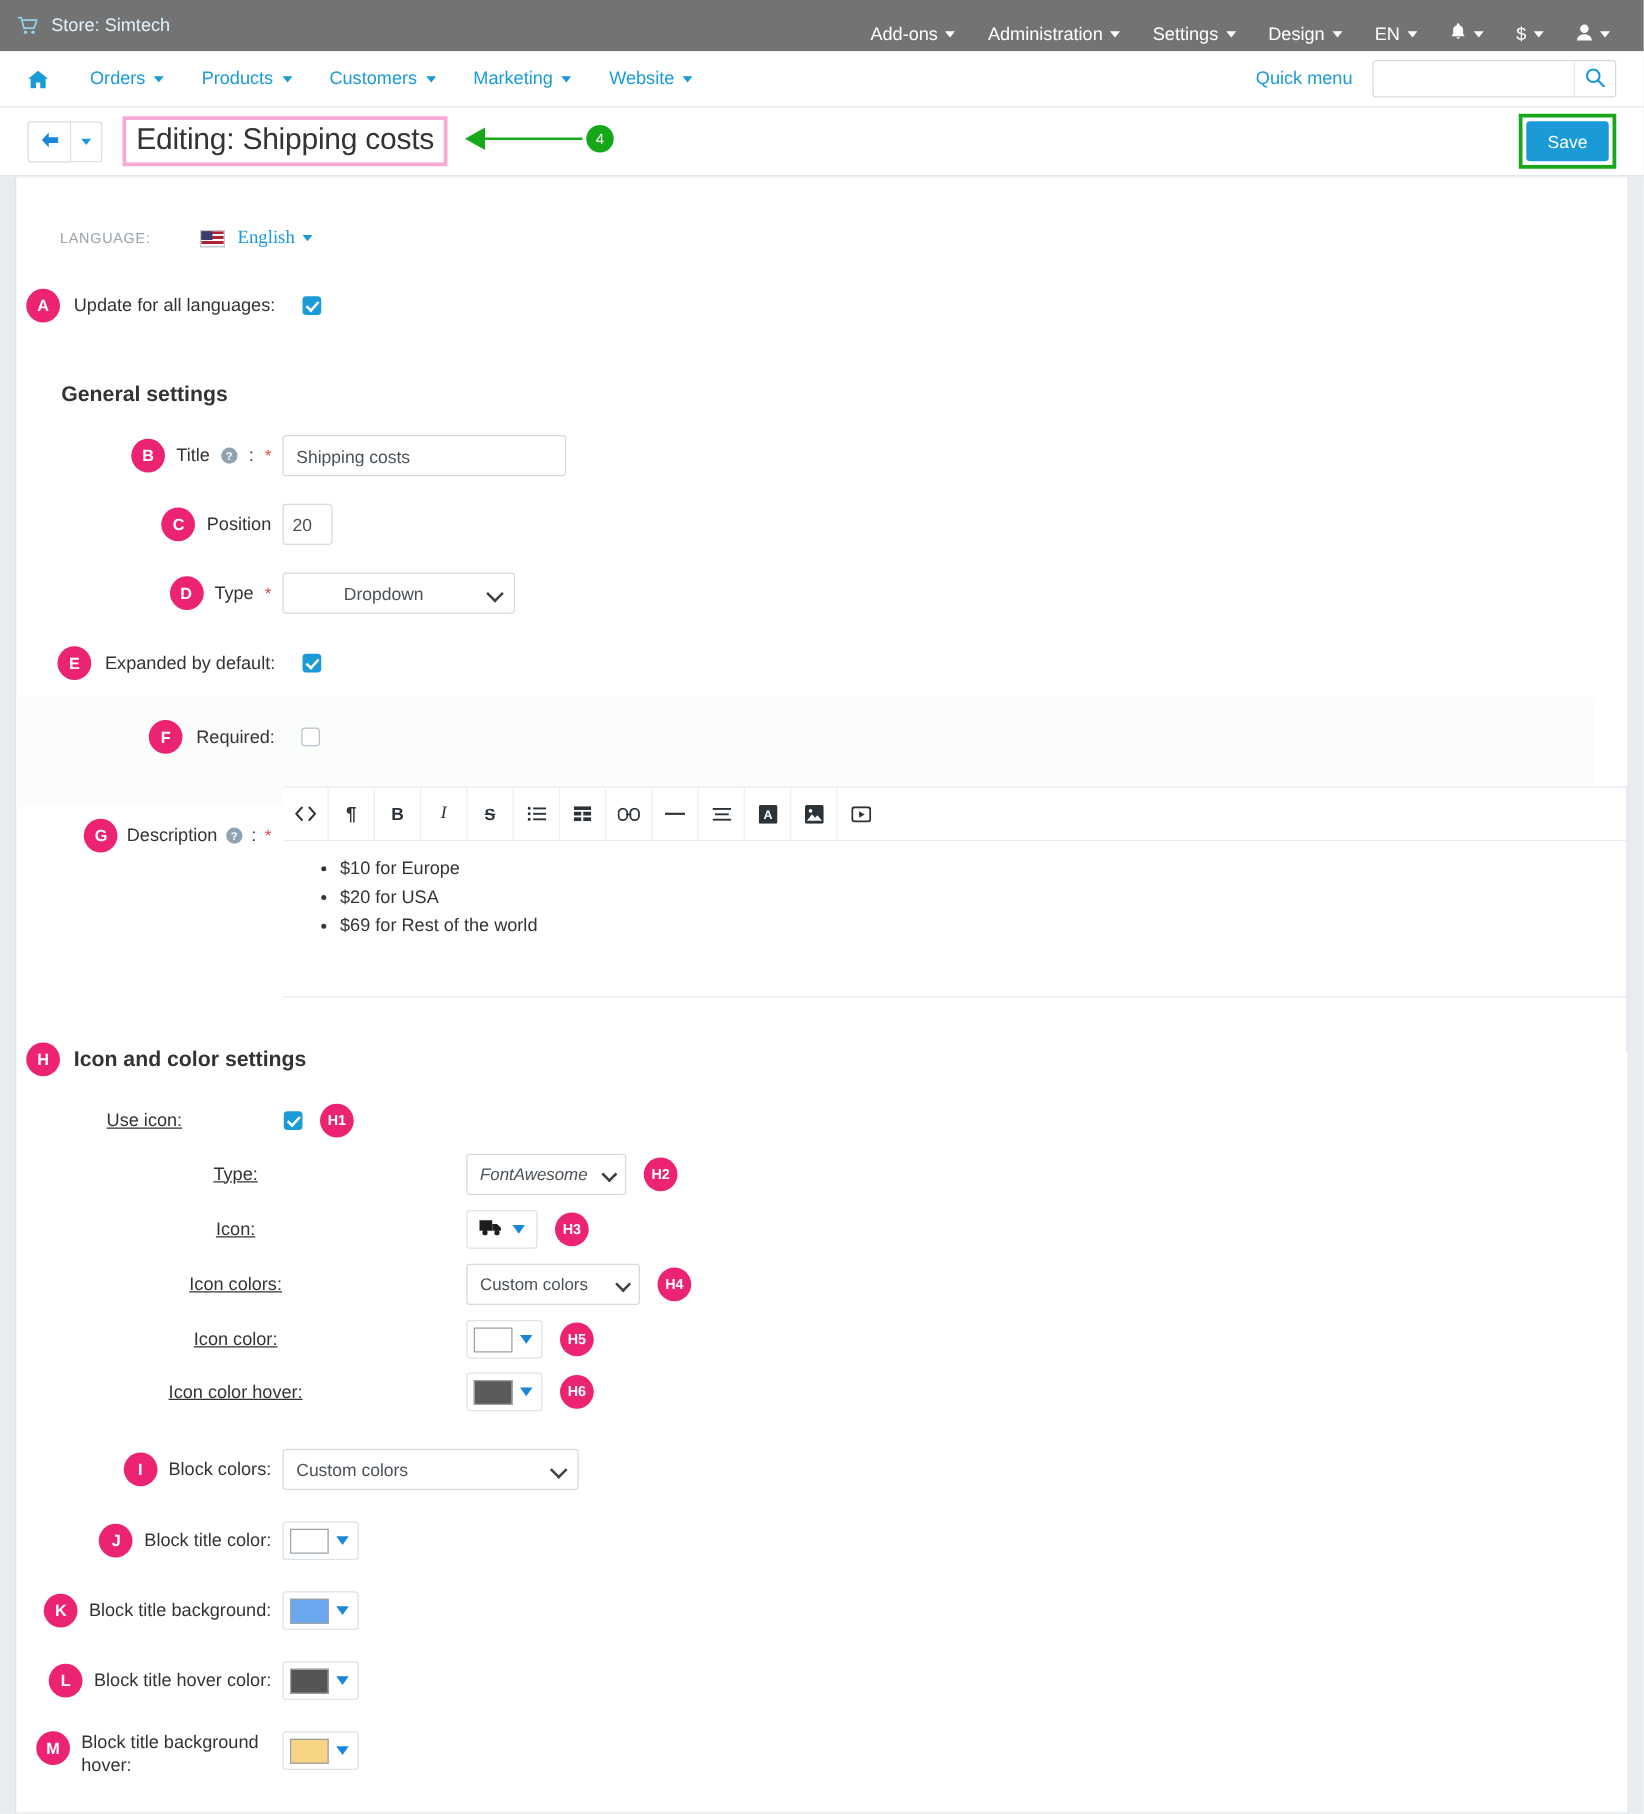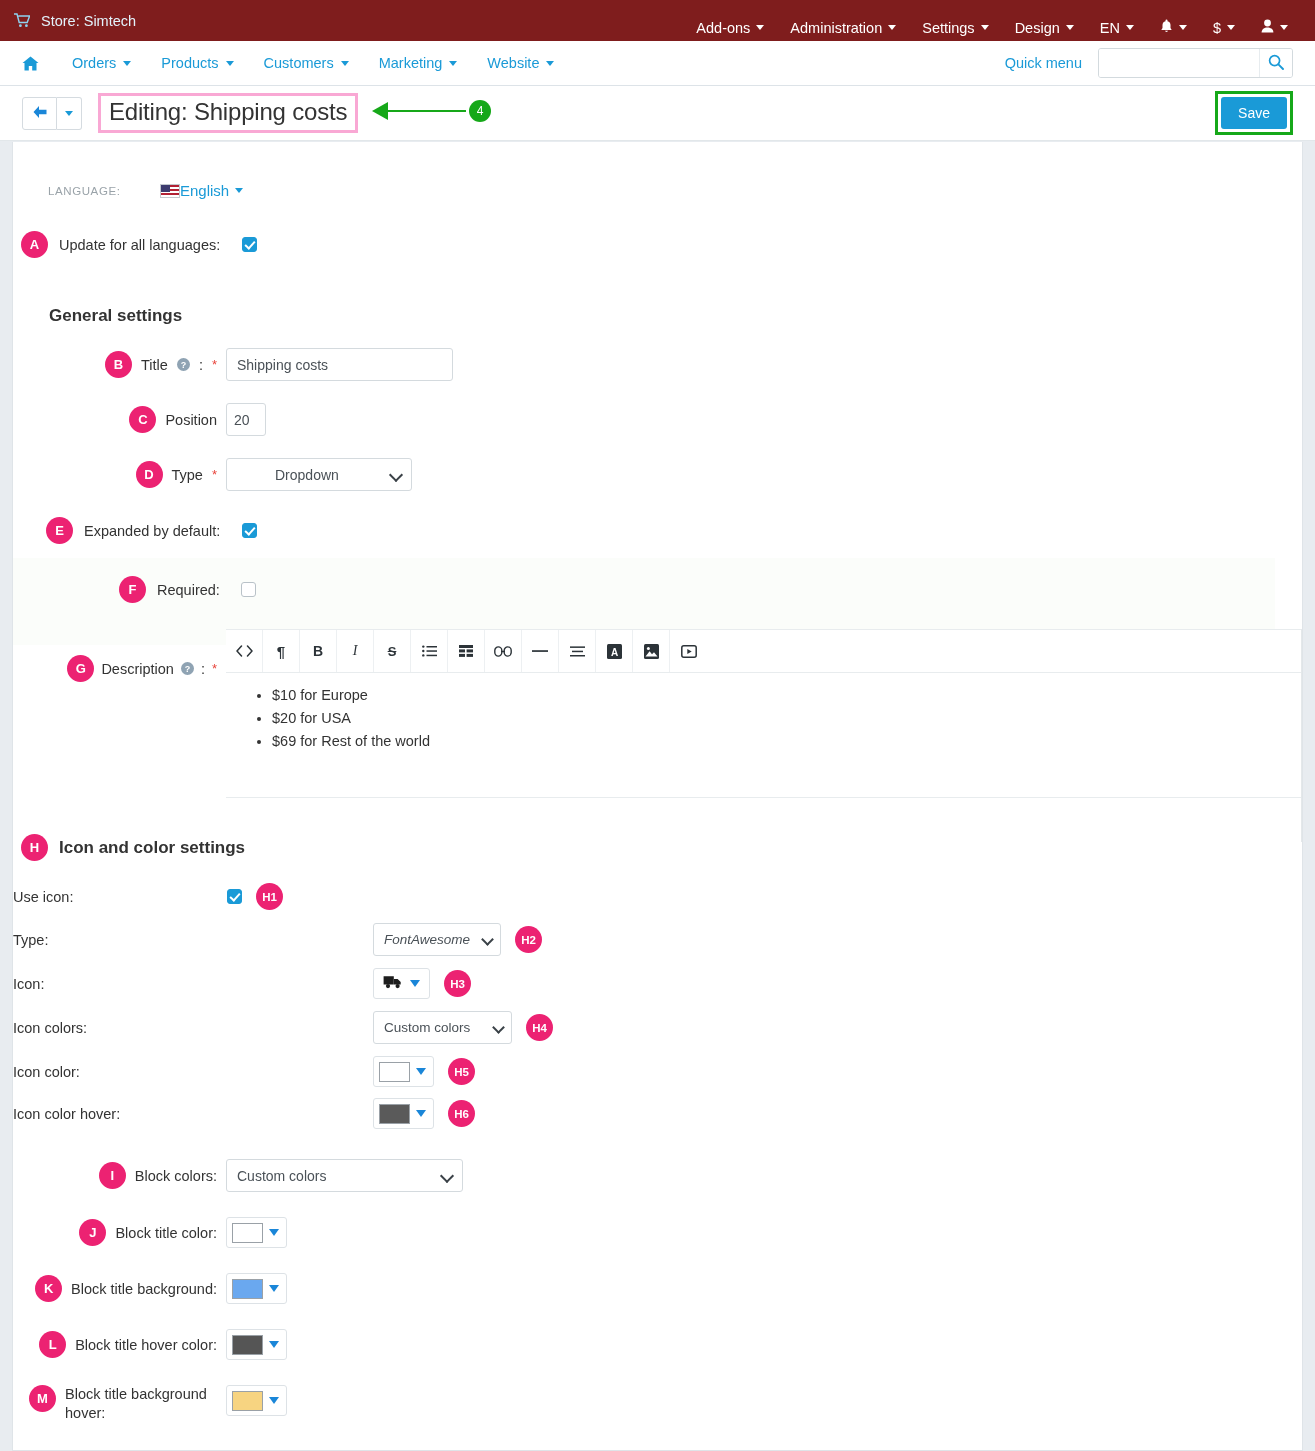--- a/index.html
+++ b/index.html
@@ -9,21 +9,21 @@
     background:#e8ecf0;
     font-family:"Liberation Sans", sans-serif;
     font-size:14px;
     color:#333;
     overflow:hidden;
     position:relative;
   }
 
   
   .topbar {
-    height:41px; background:#7f1d1d;
+    height:41px; background:#737373;
     display:flex; align-items:center;
     padding:0 14px;
     color:#fff;
   }
   .store-brand { display:flex; align-items:center; gap:11px; font-size:14.5px; color:#e3f3fc; }
   .cart-ico { width:16px; height:15px; display:inline-block; position:relative; }
   .cart-ico svg { display:block; }
   .topbar-right { margin-left:auto; display:flex; align-items:center; gap:0; }
   .tb-item {
     color:#fff; font-size:14.5px; padding:0 13px; display:flex; align-items:center; gap:6px;
@@ -84,21 +84,21 @@
     background:#fff; border:1px solid #dfe4e8; border-top:none;
   }
   .lang-row { display:flex; align-items:center; padding:40px 0 0 35px; }
   .lang-label { font-size:11.5px; color:#9aa3a9; letter-spacing:.6px; width:112px; }
   .flag {
     width:20px;height:14px;display:inline-block;border:1px solid #c3c9ce;
     background:linear-gradient(to bottom,#b22234 0,#b22234 2px,#fff 2px,#fff 4px,#b22234 4px,#b22234 6px,#fff 6px,#fff 8px,#b22234 8px,#b22234 10px,#fff 10px,#fff 12px,#b22234 12px);
     position:relative; vertical-align:middle;
   }
   .flag::after { content:""; position:absolute; left:0;top:0;width:9px;height:7px;background:#3c3b6e; }
-  .lang-link { color:#1a9ad7; font-size:15px; cursor:pointer; }
+  .lang-link { color:#1a9ad7; font-size:15px; margin-left:10px; cursor:pointer;font-family:Liberation Serif, serif; }
   .lang-caret { margin-left:6px; }
 
   .row { display:flex; align-items:center; }
   .marker {
     width:27px;height:27px;border-radius:50%;background:#ec2272;color:#fff;
     display:inline-flex;align-items:center;justify-content:center;
     font-size:13px; font-weight:bold; flex:none;
   }
   .marker.sm { font-size:11.5px; }
 
@@ -162,21 +162,21 @@
   .ed-body {
     border:1px solid #e8ecee; border-top:none; border-left:none; height:125px; background:#fff; padding:14px 20px;
   }
   .ed-body ul { margin:0; padding-left:26px; }
   .ed-body li { font-size:14.5px; color:#333; margin-bottom:7px; }
   .ed-rightline { position:absolute; right:0; top:0; bottom:-44px; width:1px; background:#e4e8ea; }
 
   .h-icons { margin:36px 0 0 8px; display:flex; align-items:center; gap:11px; }
 
   .sub-row { display:flex; align-items:center; margin-top:14px; }
-  .sub-lbl-col { width:214px; text-align:left; padding-right:9px; font-size:14.5px; color:#333; }
+  .sub-lbl-col { width:214px; text-align:center; padding-right:9px; font-size:14.5px; color:#333;text-decoration:underline; }
   .mk-after { margin-left:14px; }
 
   .swatch-btn {
     display:inline-flex; align-items:center; gap:6px; border:1px solid #dde2e6; border-radius:3px;
     background:#fff; padding:4px 7px 4px 5px; cursor:pointer; height:31px;
   }
   .swatch { width:31px;height:20px;border:1px solid #9aa1a7; display:inline-block; }
   .tri-blue { width:0;height:0;border-left:5px solid transparent;border-right:5px solid transparent;border-top:7px solid #1a86d8; }
 
   .icon-pick-btn {

